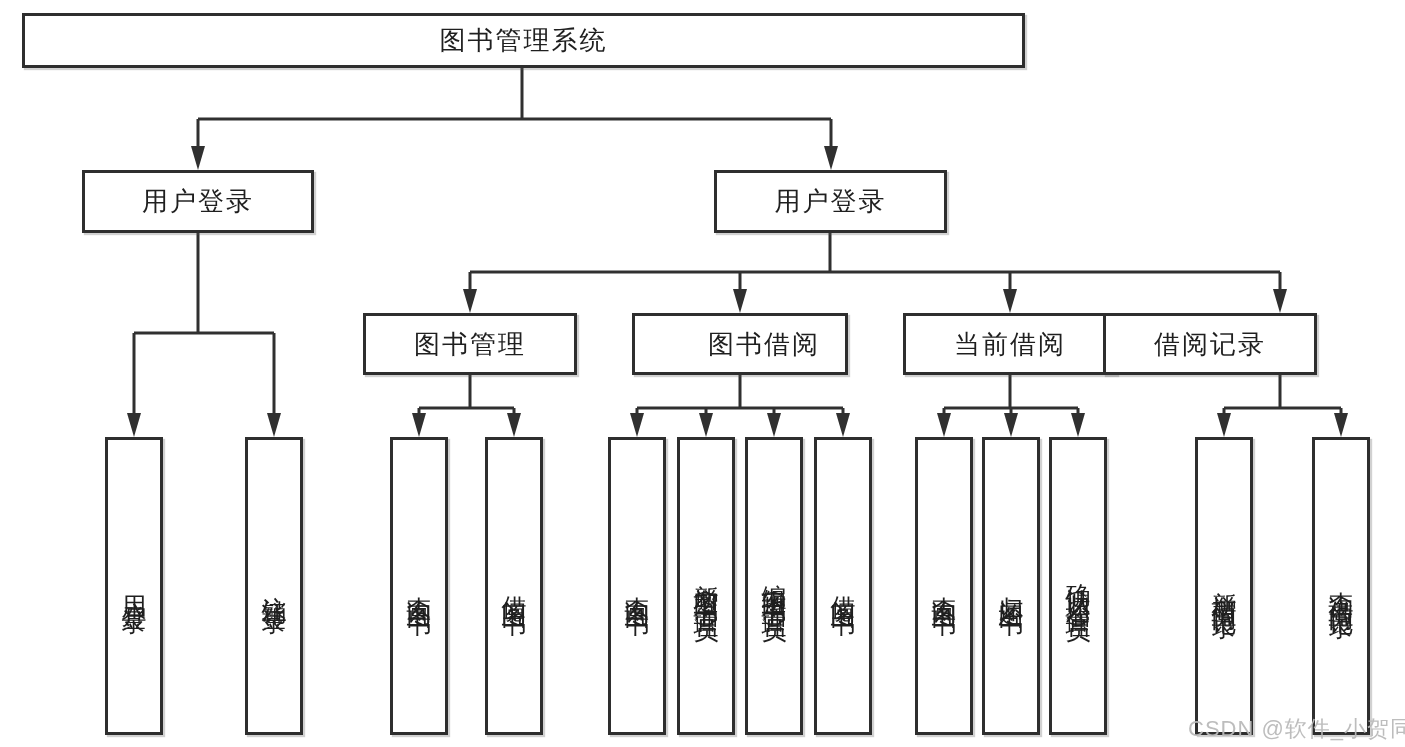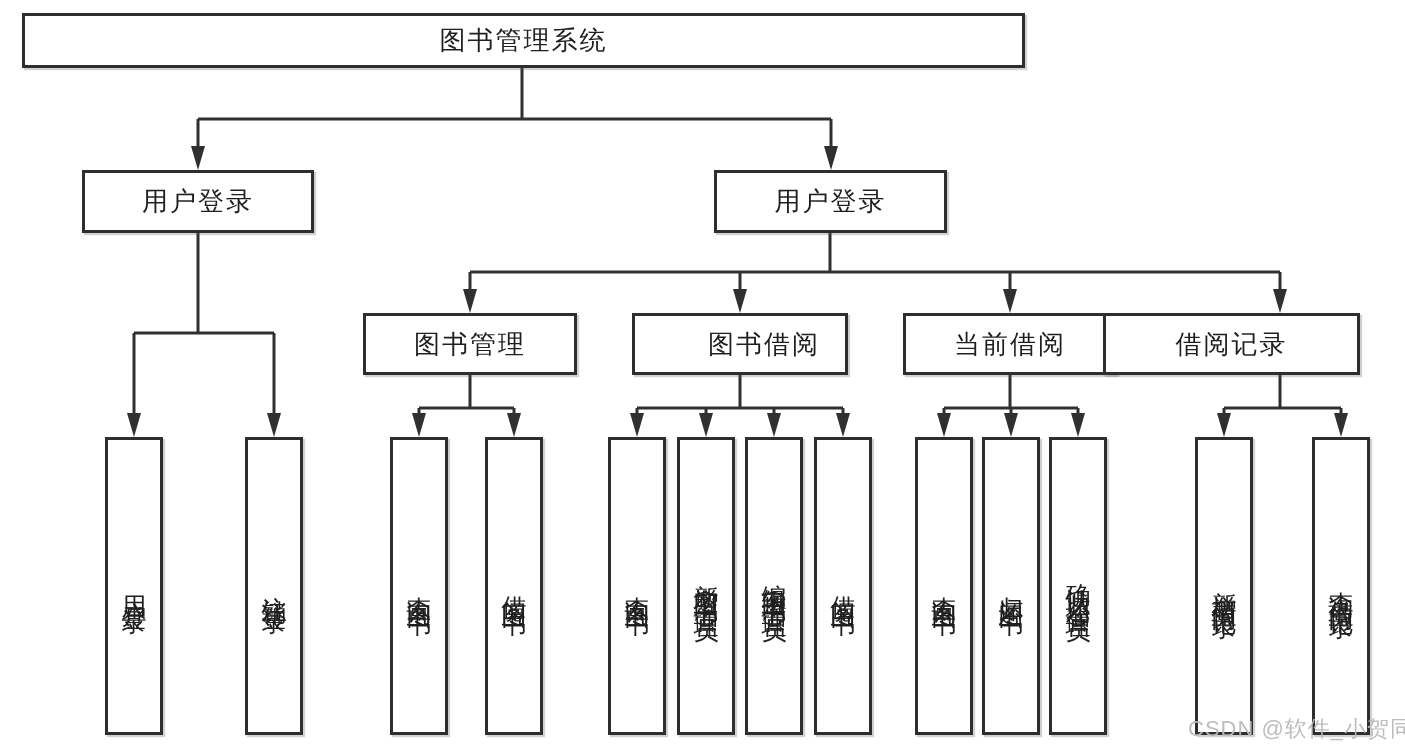--- a/index.html
+++ b/index.html
@@ -57,21 +57,21 @@
   }
   
   #root-node      { left: 22px;   top: 13px;  width: 1003px; height: 55px; }
   
   #node-user-login{ left: 82px;   top: 170px; width: 232px;  height: 63px; }
   #node-book-mgmt { left: 714px;  top: 170px; width: 233px;  height: 63px; }
   
   #node-new-book  { left: 363px;  top: 313px; width: 214px;  height: 62px; }
   #node-borrow    { left: 632px;  top: 313px; width: 216px;  height: 62px; padding-left: 48px; }
   #node-current   { left: 903px;  top: 313px; width: 214px;  height: 62px; }
-  #node-records   { left: 1103px; top: 313px; width: 257px;  height: 62px; }
+  #node-records   { left: 1103px; top: 313px; width: 214px;  height: 62px; }
   
   .leaf { top: 437px; width: 58px; height: 298px; }
   #leaf-a1 { left: 105px; }
   #leaf-a2 { left: 245px; }
   #leaf-b1 { left: 390px; }
   #leaf-b2 { left: 485px; }
   #leaf-c1 { left: 608px; }
   #leaf-c2 { left: 677px; }
   #leaf-c3 { left: 745px; }
   #leaf-c4 { left: 814px; }

